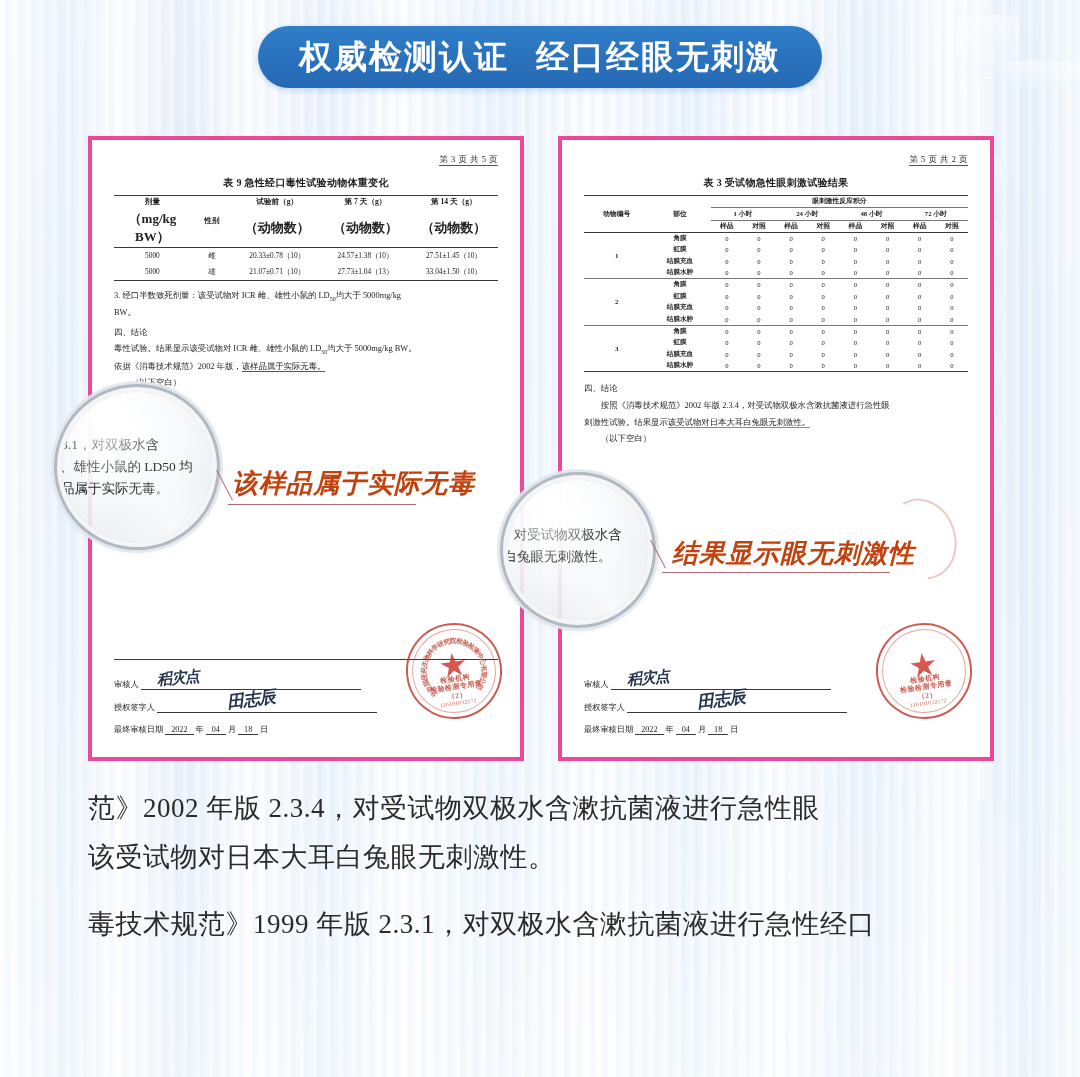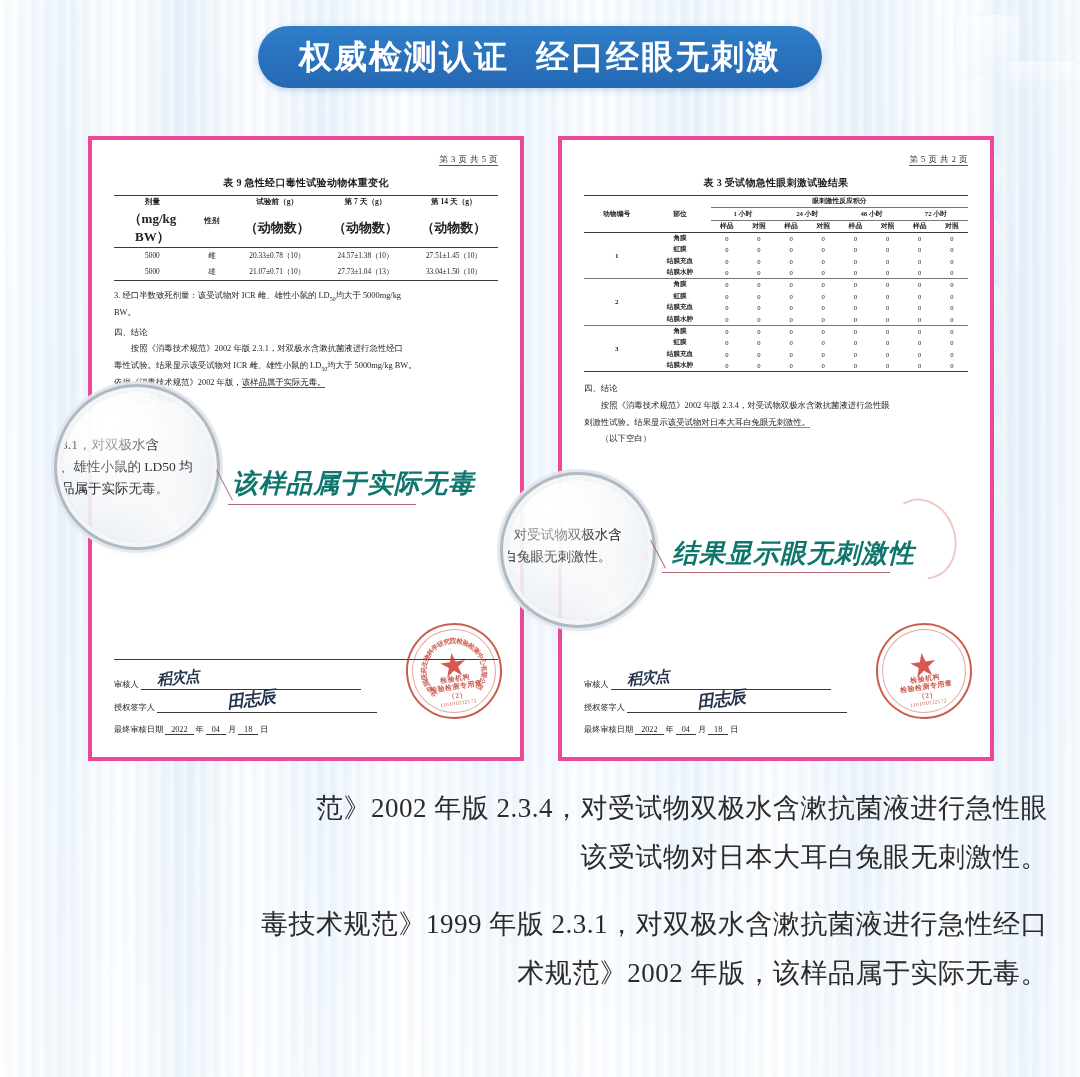--- a/index.html
+++ b/index.html
@@ -273,39 +273,38 @@
   #mag-right { left: 508px; top: 480px; width: 140px; height: 140px; }
   #mag-left .mag-text  { left: -28px; top: 42px; }
   #mag-right .mag-text { left: -18px; top: 44px; }
 
   
   .leader { position: absolute; height: 1.4px; background: #b06a73; }
   .leader-diag { position: absolute; width: 1.4px; background: #b06a73; }
 
   .callout {
     position: absolute;
-    color: #0f766e;
+    color: #c2410c;
     font-family: "DejaVu Sans", "Liberation Sans", sans-serif;
     font-weight: bold;
     font-style: italic;
     font-size: 26px;
     letter-spacing: 1px;
     white-space: nowrap;
     text-shadow: 0 1px 0 rgba(255,255,255,.6);
   }
   #callout-left  { left: 232px; top: 466px; }
   #callout-right { left: 672px; top: 536px; font-style: italic; }
 
   
   #bottom-block {
     position: absolute;
     left: 0; top: 778px;
     width: 1048px; height: 299px;
     overflow: hidden;
-    text-align: right;
   }
   #bottom-inner {
     position: absolute;
     left: 88px; top: 6px;
     width: 960px;
     color: #2b2b2b;
     font-family: "Liberation Serif", "DejaVu Serif", serif;
     font-size: 27px;
     line-height: 1.82;
     letter-spacing: .5px;
@@ -380,21 +379,20 @@
         </tr>
       </tbody>
     </table>
 
     <div class="body-txt">
       <p>
         <span>3. 经口半数致死剂量：该受试物对 ICR 雌、雄性小鼠的 LD</span><sub class="ld">50</sub><span>均大于 5000mg/kg</span>
       </p>
       <p>BW。</p>
       <p style="margin-top:5px">四、结论</p>
-      <p class="indent">按照《消毒技术规范》2002 年版 2.3.1，对双极水含漱抗菌液进行急性经口</p>
       <p>
         <span>毒性试验。结果显示该受试物对 ICR 雌、雄性小鼠的 LD</span><sub class="ld">50</sub><span>均大于 5000mg/kg BW。</span>
       </p>
       <p>
         <span>依据《消毒技术规范》2002 年版，</span><span class="ul-red">该样品属于实际无毒。</span>
       </p>
       <p class="indent" style="margin-top:2px">（以下空白）</p>
     </div>
 
     <div class="sig-wrap">
@@ -707,16 +705,15 @@
 <div class="callout" id="callout-right">结果显示眼无刺激性</div>
 
 <div id="bottom-block">
   <div id="bottom-inner">
     <div class="para">
       <span class="ln">范》2002 年版 2.3.4，对受试物双极水含漱抗菌液进行急性眼</span>
       <span class="ln">该受试物对日本大耳白兔眼无刺激性。</span>
     </div>
     <div class="para">
       <span class="ln">毒技术规范》1999 年版 2.3.1，对双极水含漱抗菌液进行急性经口</span>
-      <span class="ln">术规范》2002 年版，该样品属于实际无毒。</span>
     </div>
   </div>
 </div>
 
 </body></html>

